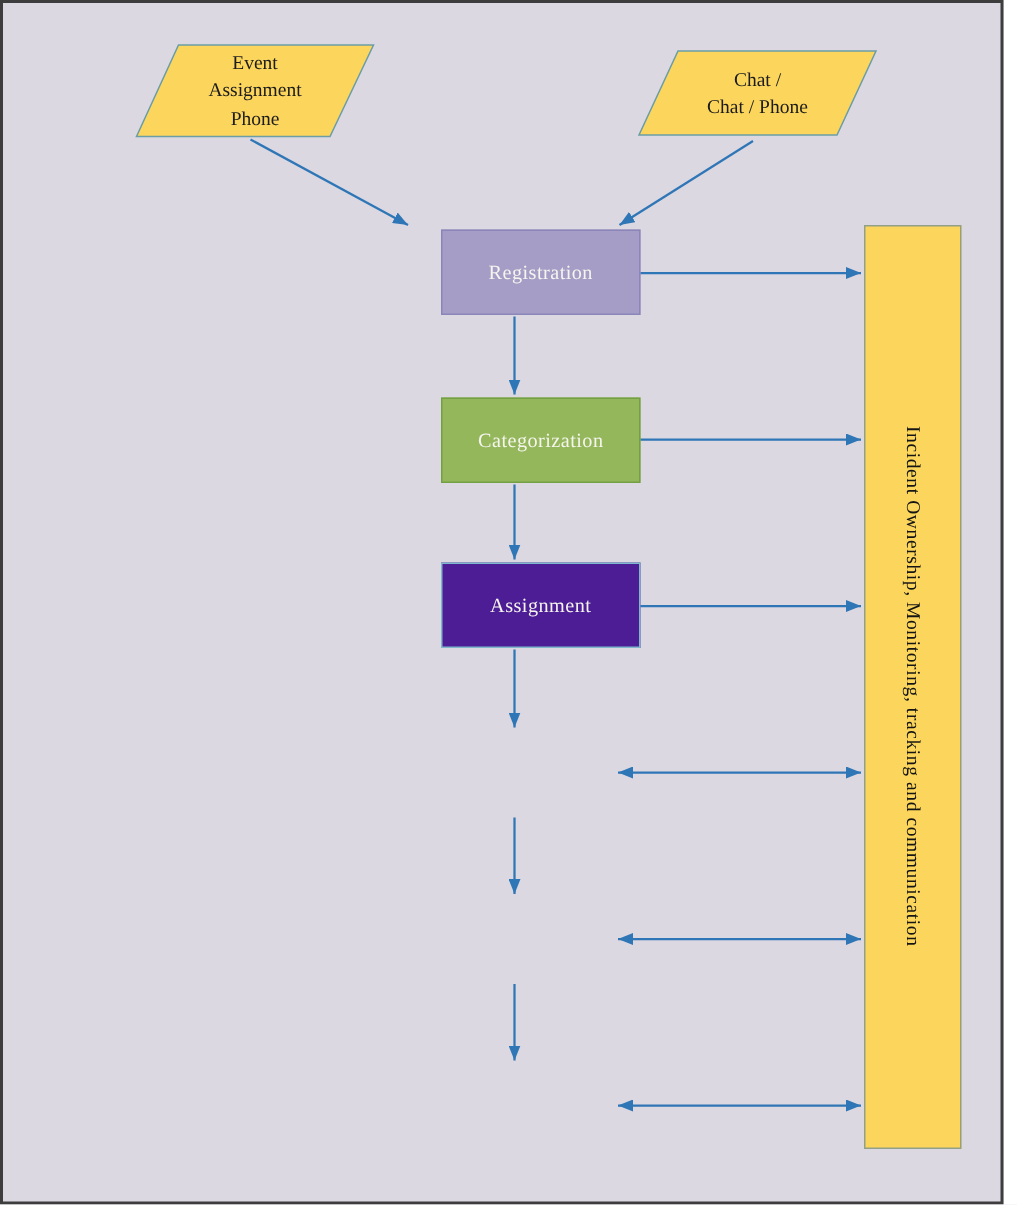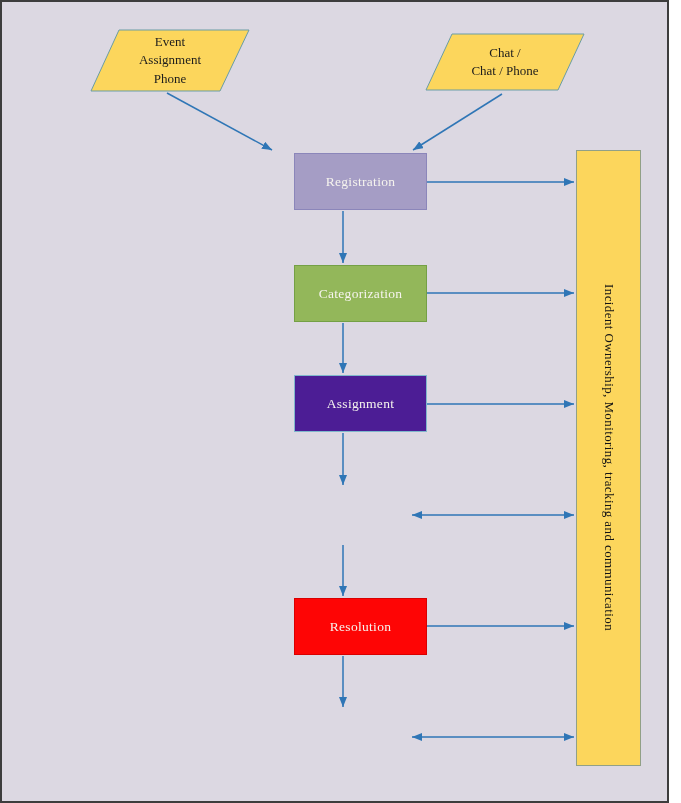--- a/index.html
+++ b/index.html
@@ -97,22 +97,19 @@
 
   <div class="step" style="top: 263px; background-color: rgb(147, 183, 90); border-color: rgb(116, 160, 69);">
     <span class="step-label">Categorization</span>
   </div>
 
   <div class="step" style="top: 373px; background-color: #4c1d95; border-color: rgb(127, 184, 204);">
     <span class="step-label">Assignment</span>
   </div>
 
 
-  <div class="step" style="top: 596px; background-color: rgb(254, 5, 5); border-color: rgb(217, 0, 0);">
-    <span class="step-label">Resolution</span>
-  </div>
 
 
   <div class="sidebar" style="background-color: rgb(252, 214, 92); border-color: rgb(145, 160, 135);">
     <span class="sidebar-label">Incident Ownership, Monitoring, tracking and communication</span>
   </div>
 
 </div>
 
 </body></html>

